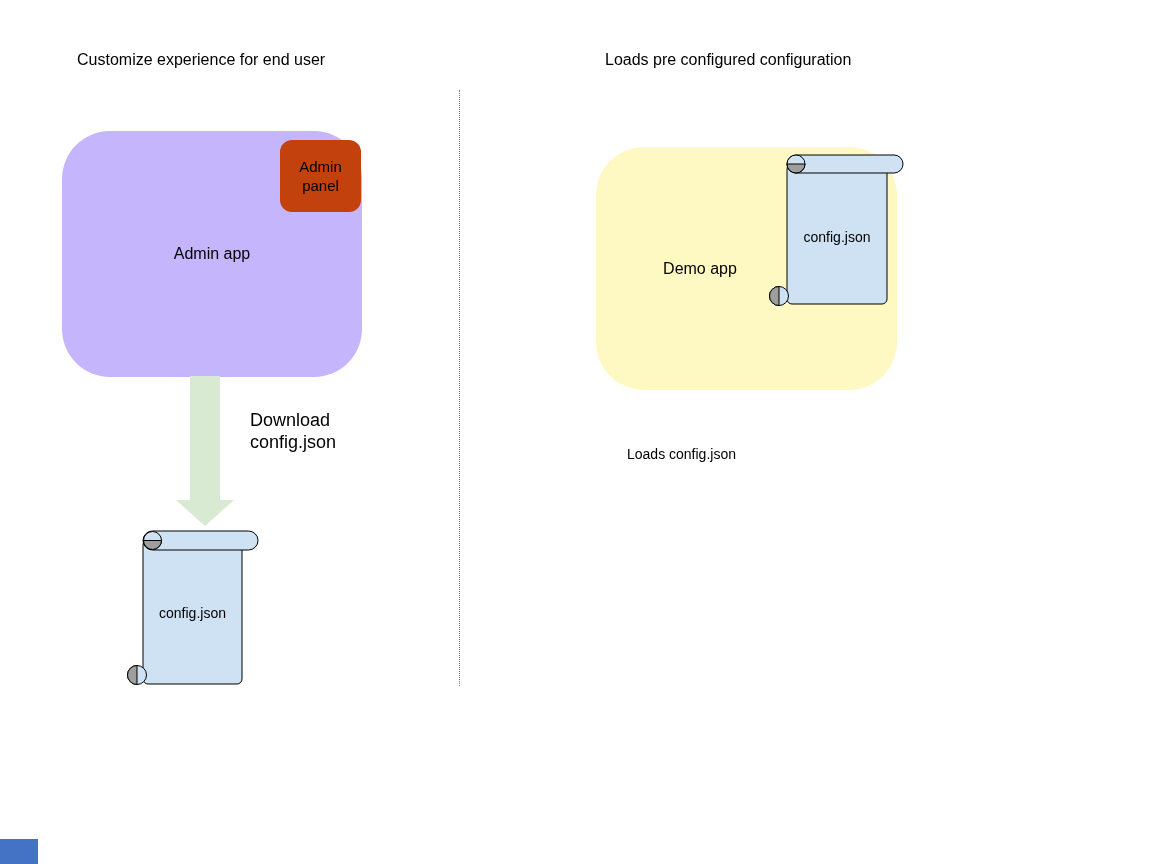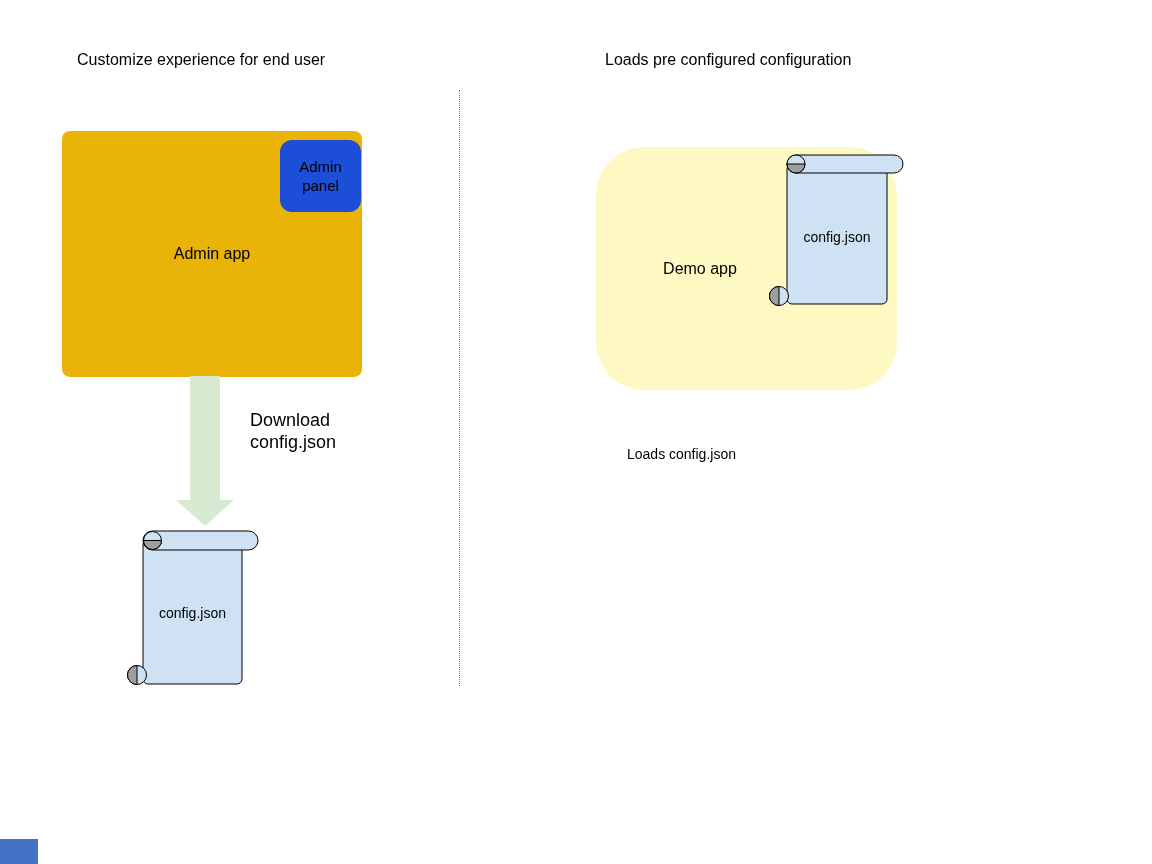--- a/index.html
+++ b/index.html
@@ -104,25 +104,25 @@
 <body>
 
 <div class="canvas">
 
   <div class="section-title right">Loads pre configured configuration</div>
 
   <div class="section-title left">Customize experience for end user</div>
 
   <div class="divider"></div>
 
-  <div class="admin-app" style="background-color: #eab308; border-radius: 8px;">
+  <div class="admin-app" style="background-color: #c4b5fd;">
     <span>Admin app</span>
   </div>
 
-  <div class="admin-panel" style="background-color: #1d4ed8;">
+  <div class="admin-panel" style="background-color: #c2410c;">
     <span>Admin panel</span>
   </div>
 
   <div class="arrow-shaft" style="background-color: rgb(217, 234, 211);"></div>
   <div class="arrow-head" style="border-top-color: rgb(217, 234, 211);"></div>
   <div class="arrow-caption">Download
 config.json</div>
 
   <svg class="scroll-svg left-scroll" width="142" height="162" viewBox="0 0 142 162">
 

